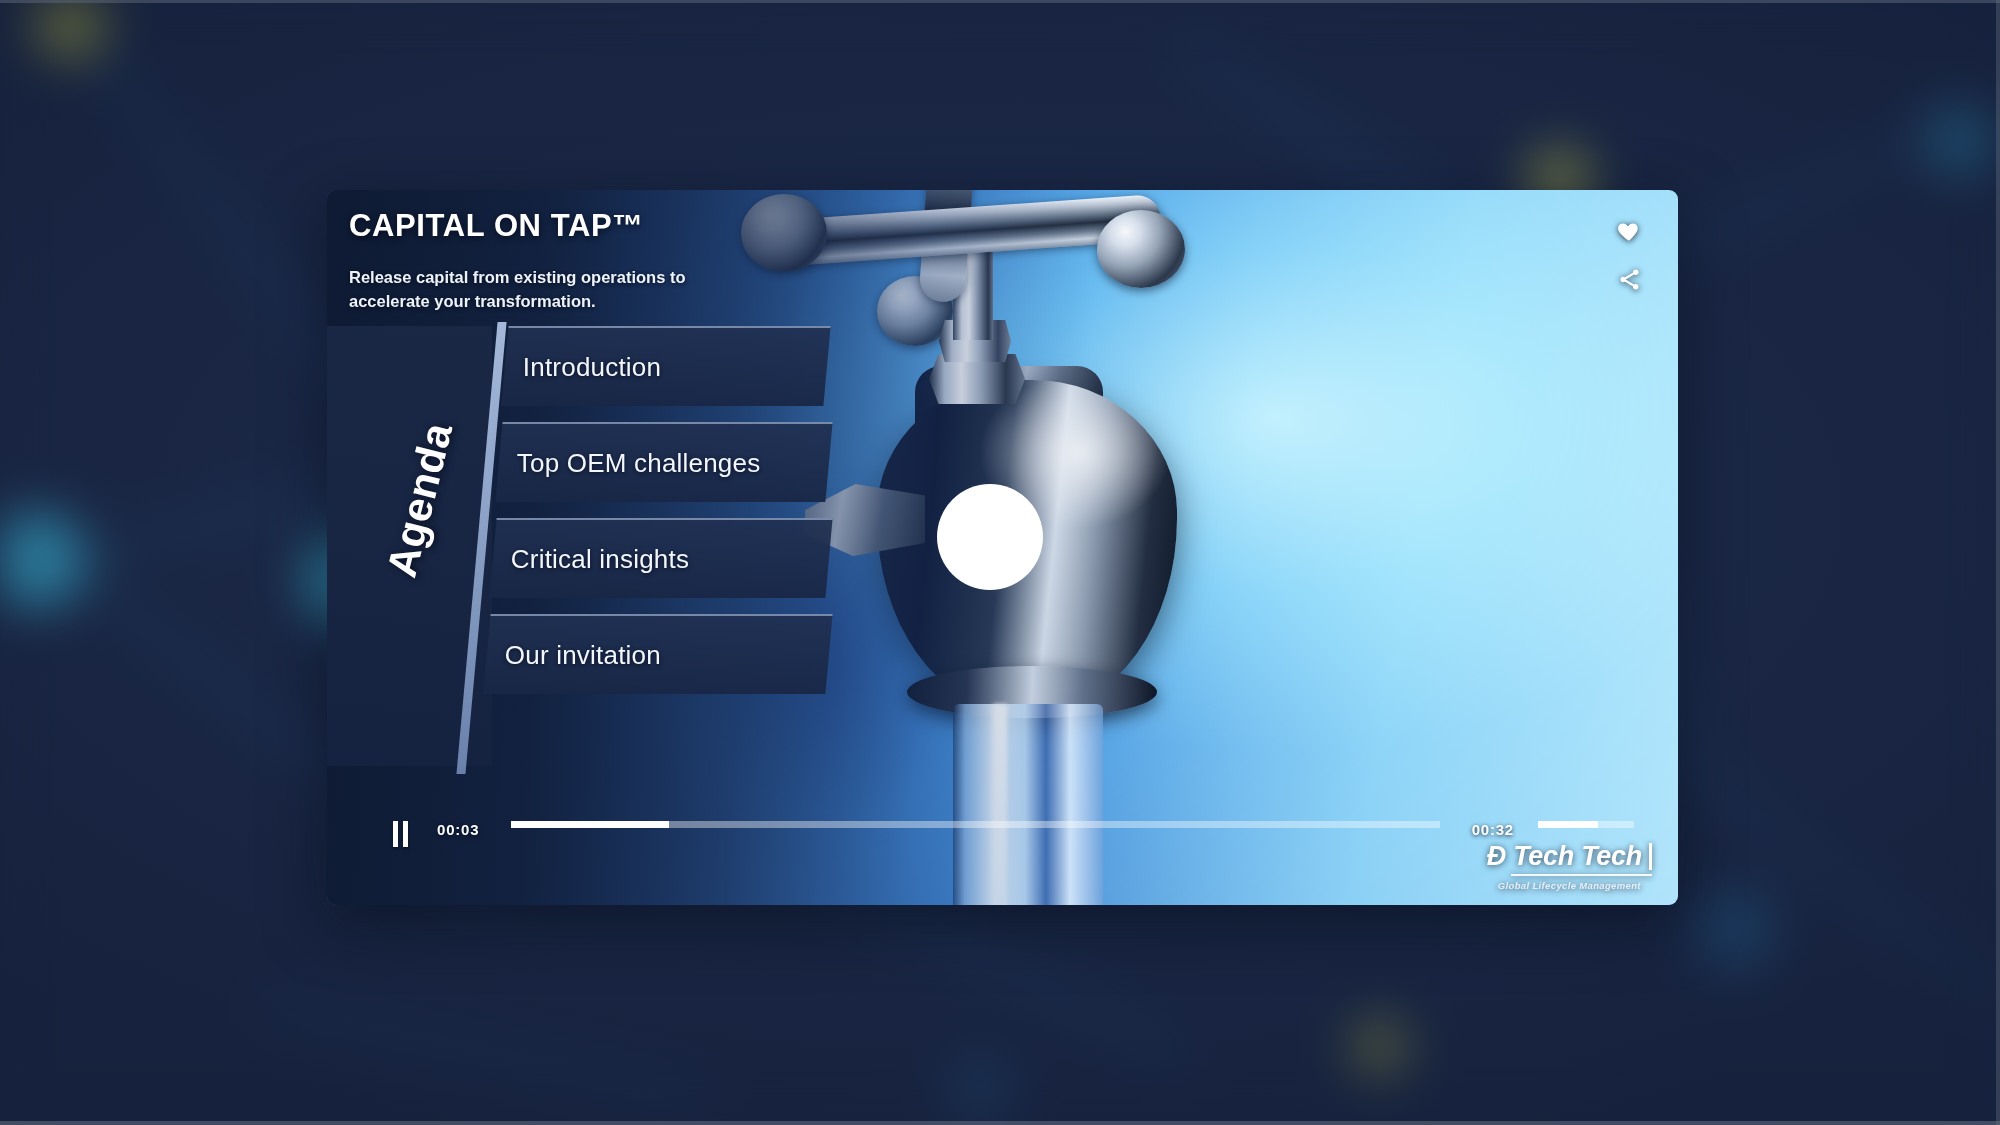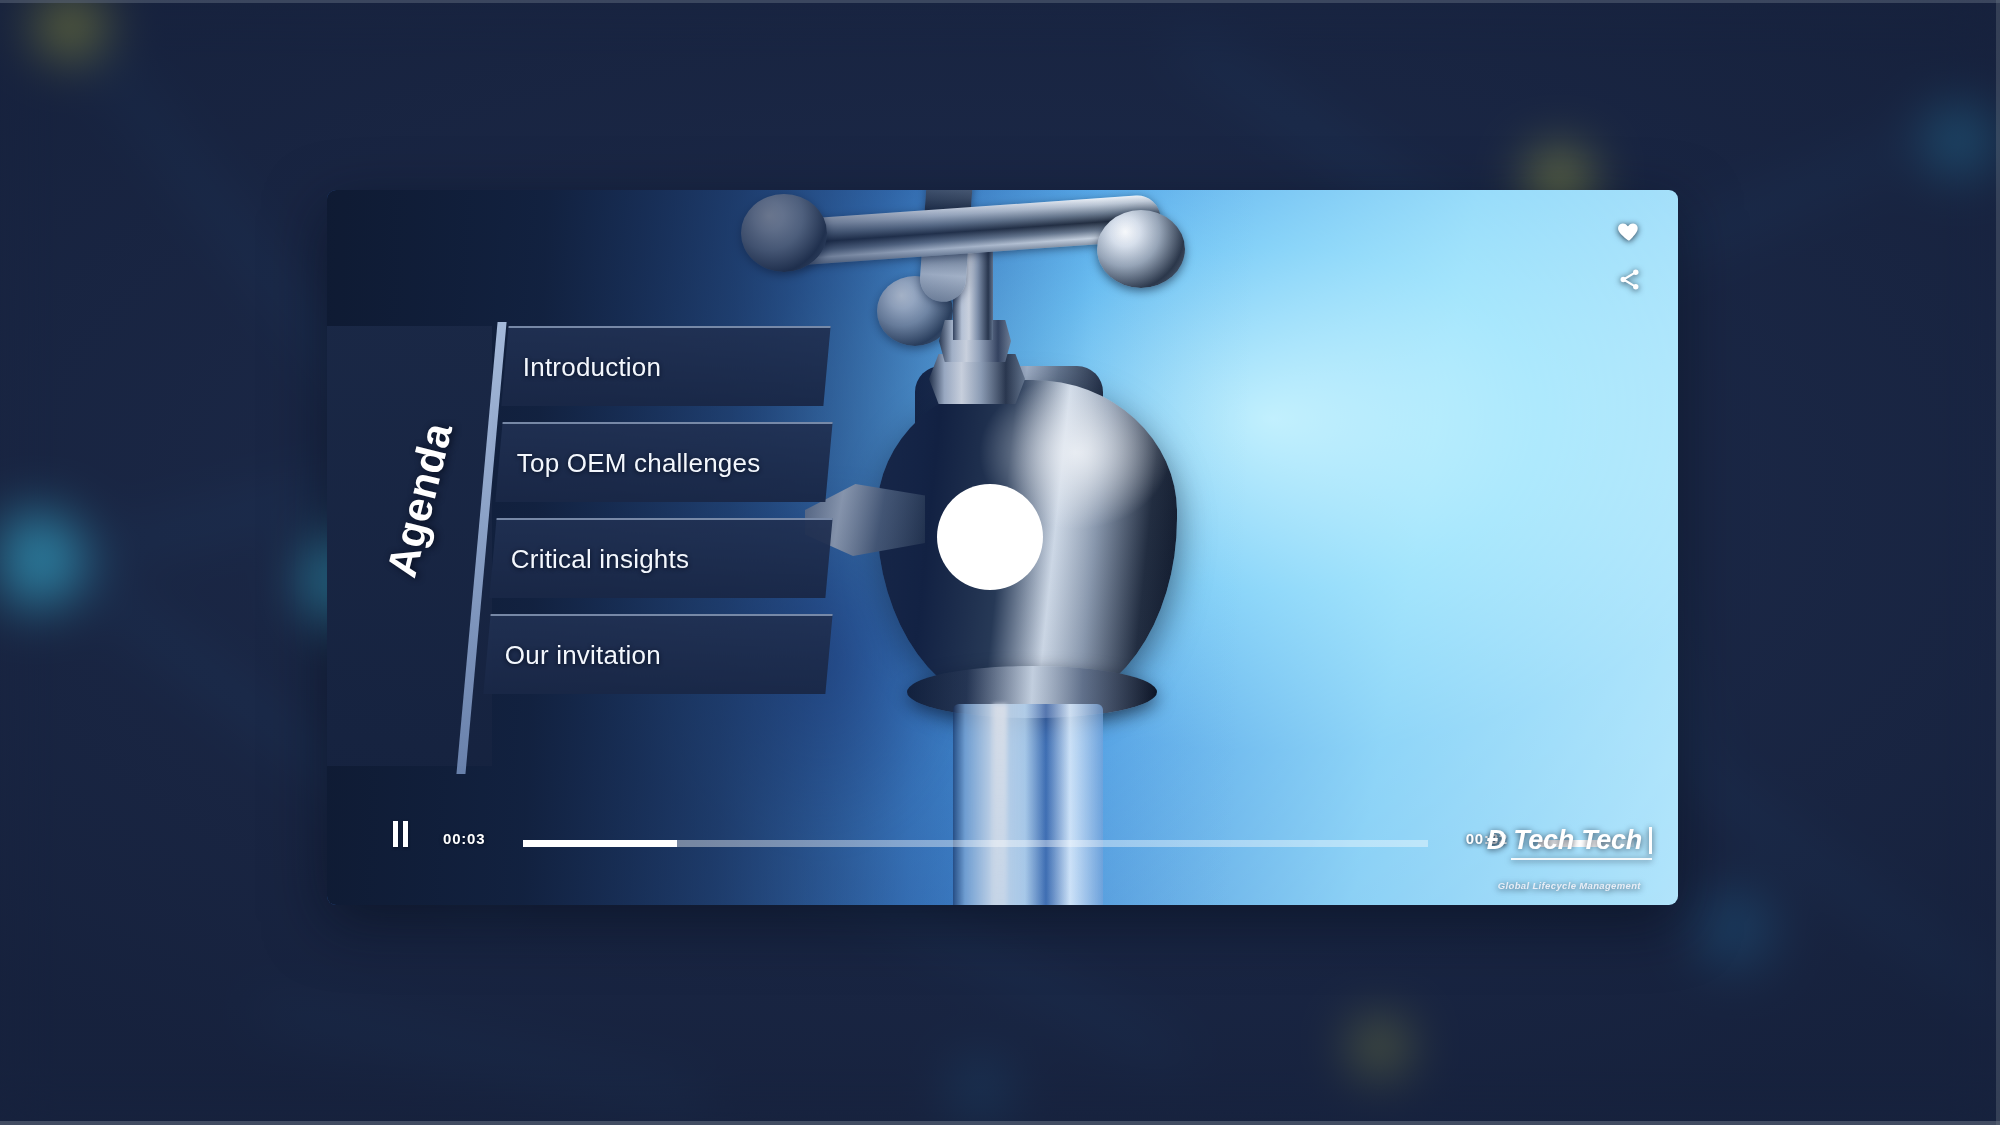--- a/index.html
+++ b/index.html
@@ -272,21 +272,21 @@
   }
 
   
   #controls {
     position:absolute; left:0; right:0; bottom: 0; height: 120px;
     background: linear-gradient(180deg, rgba(10,20,42,0) 0%, rgba(10,20,42,0.0) 100%);
     display:flex; align-items:flex-start;
   }
   #controls-row {
     position:absolute; left: 66px; right: 44px; top: 36px;
-    display:flex; align-items:flex-end; gap: 12px;
+    display:flex; align-items:flex-start; gap: 6px;
   }
   #pause-button {
     width: 18px; height: 26px; cursor:pointer; flex:none;
     display:flex; gap:5px; align-items:center;
   }
   #pause-button span {
     display:block; width: 5px; height: 26px; background:#ffffff;
     box-shadow: 0 1px 3px rgba(4,10,26,.7);
   }
   .time-label {
@@ -333,21 +333,21 @@
   #logo-word {
     color:#ffffff; font-size: 27px; font-weight:700; font-style: italic;
     letter-spacing: -.3px; line-height: 1;
   }
   #logo-underline {
     height: 2px; background:#ffffff; margin-top: 4px; margin-left: 24px;
     opacity:.9;
   }
   #logo-tagline {
     color:#e8eef7; font-size: 9.5px; font-weight:700; font-style: italic;
-    letter-spacing: .35px; margin-top: 20px; text-align:center;
+    letter-spacing: .35px; margin-top: 4px; text-align:center;
   }
 </style>
 </head>
 <body>
 
 <div id="page">
 
   <svg id="bg-network" viewBox="0 0 2000 1125" preserveAspectRatio="none">
     <rect x="0" y="0" width="2000" height="1125" fill="#1e2c4d"></rect>
     <g stroke="#2f6ea8" stroke-width="9" opacity="0.55" fill="none">
@@ -397,20 +397,24 @@
         <div class="chrome-bar" id="handle-h"></div>
         <div class="chrome-knob" id="knob-left"></div>
         <div class="chrome-knob" id="knob-right"></div>
 
         <div id="water"></div>
         <div id="water-glint"></div>
       </div>
 
       <div id="video-dark-left"></div>
 
+      <div id="title-block">
+        <div id="video-title">CAPITAL ON TAP™</div>
+        <div id="video-subtitle">Release capital from existing operations to accelerate your transformation.</div>
+      </div>
 
       <div id="agenda">
         <div id="agenda-bg"></div>
         <div id="agenda-label">Agenda</div>
         <div id="agenda-divider"></div>
         <div id="agenda-list">
           <div class="agenda-item">
             <span class="agenda-text">Introduction</span>
           </div>
           <div class="agenda-item">

